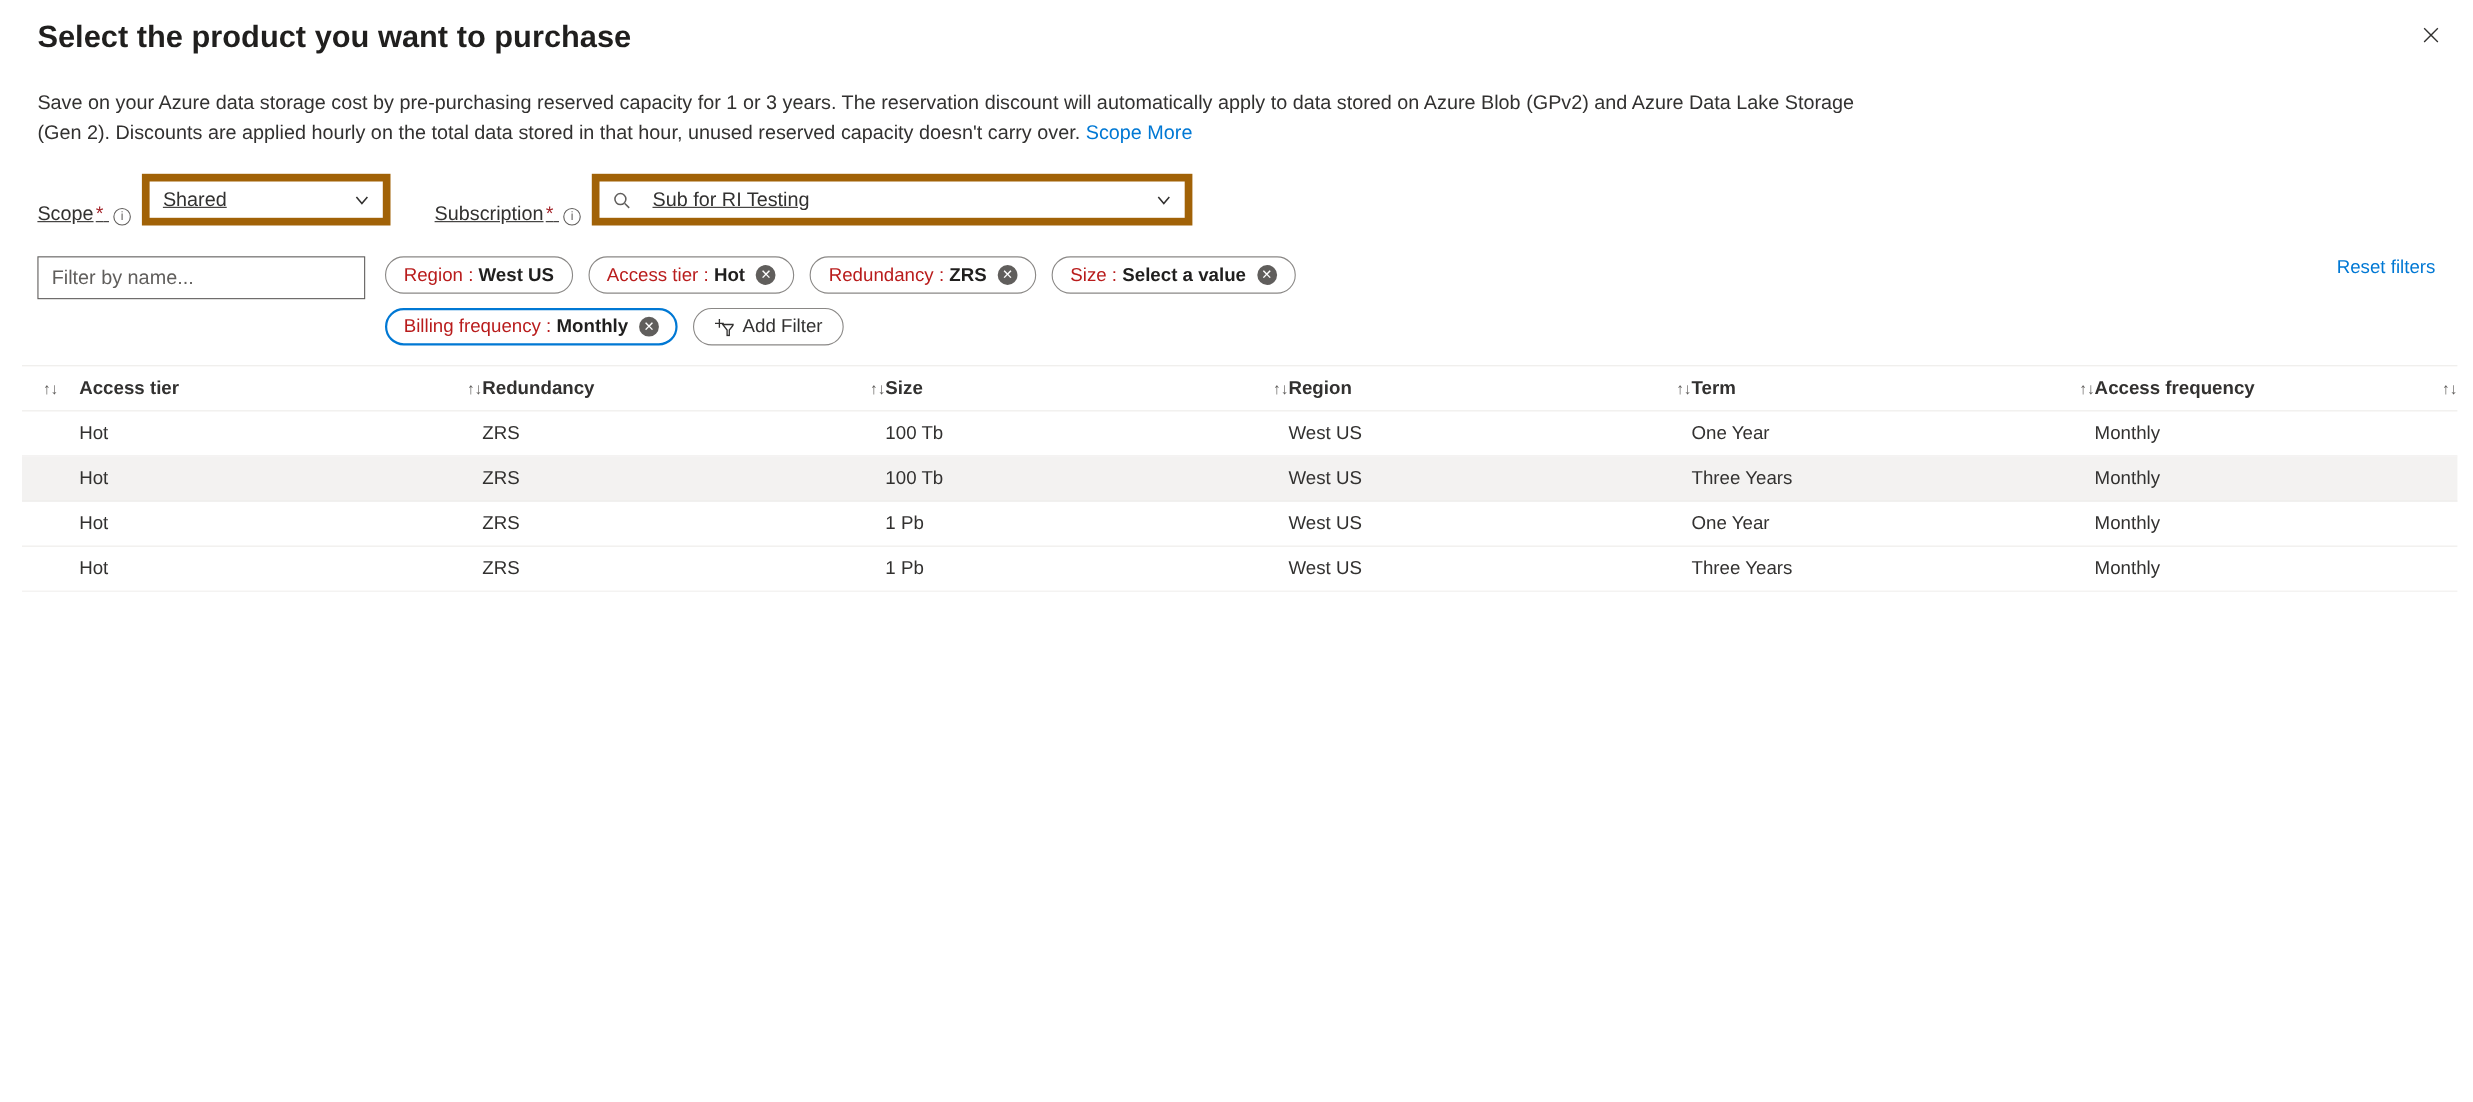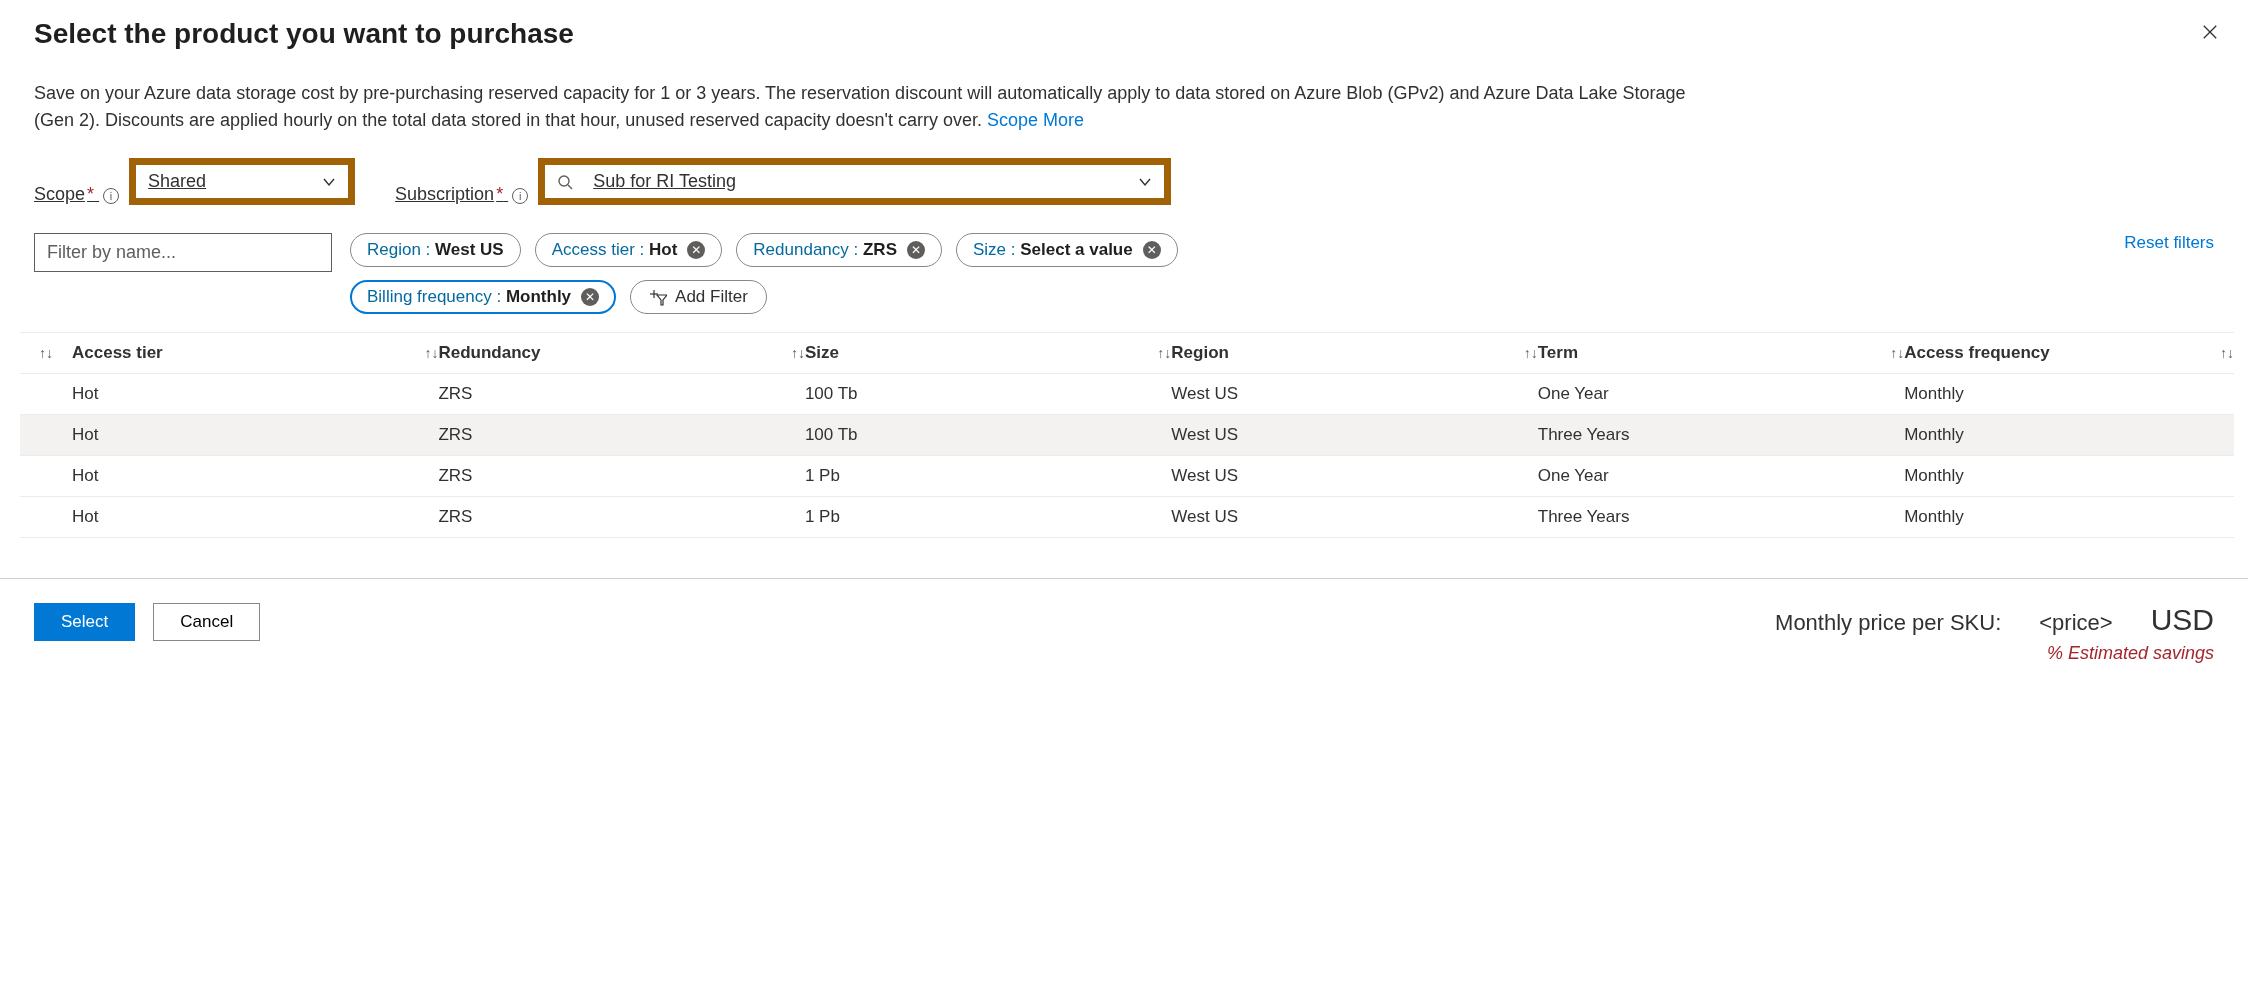--- a/index.html
+++ b/index.html
@@ -75,21 +75,21 @@
     align-items: center;
     justify-content: space-between;
     border: 7px solid #a16207;
     padding: 6px 12px;
     min-height: 34px;
     background: #fff;
     cursor: pointer;
     font-size: 18px;
   }
   .dropdown.scope { width: 226px; }
-  .dropdown.subscription { width: 633px; }
+  .dropdown.subscription { width: 546px; }
   .dropdown .search-icon {
     margin-right: 10px;
   }
   .chevron-down {
     width: 14px; height: 14px;
   }
   .filter-row {
     display: flex;
     align-items: flex-start;
     gap: 18px;
@@ -119,21 +119,21 @@
     padding: 6px 16px;
     font-size: 17px;
     cursor: pointer;
     background: #fff;
     color: #323130;
   }
   .pill.active {
     border: 2px solid #0078d4;
     padding: 5px 15px;
   }
-  .pill .pill-label { color: #0369a1; }
+  .pill .pill-label { color: #b91c1c; }
   .pill .pill-value { font-weight: 700; color: #201f1e; }
   .pill .clear-x {
     width: 18px; height: 18px;
     border-radius: 50%;
     background: #605e5c;
     color: #fff;
     font-size: 12px;
     display: inline-flex;
     align-items: center; justify-content: center;
     line-height: 1;
@@ -418,28 +418,14 @@
       <div class="spacer"></div>
       <div class="cell c1">Hot</div>
       <div class="cell">ZRS</div>
       <div class="cell">1 Pb</div>
       <div class="cell">West US</div>
       <div class="cell">Three Years</div>
       <div class="cell">Monthly</div>
     </div>
   </div>
 
-  <div class="footer">
-    <div class="footer-left">
-      <button class="btn primary">Select</button>
-      <button class="btn">Cancel</button>
-    </div>
-    <div class="footer-right">
-      <div class="price-line">
-        <span class="price-label">Monthly price per SKU:</span>
-        <span class="price-value">&lt;price&gt;</span>
-        <span class="price-currency">USD</span>
-      </div>
-      <div class="savings">% Estimated savings</div>
-    </div>
-  </div>
 
 </div>
 
 </body></html>

